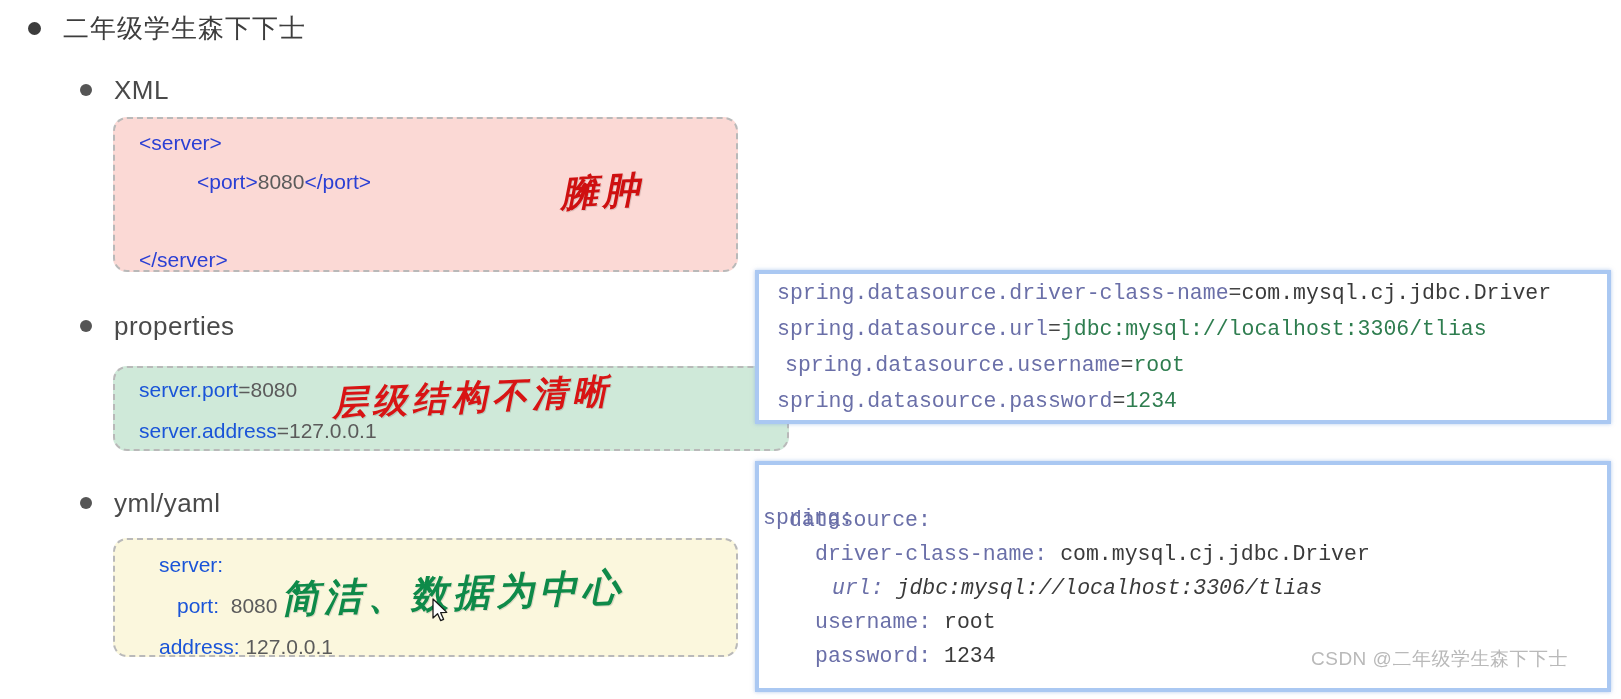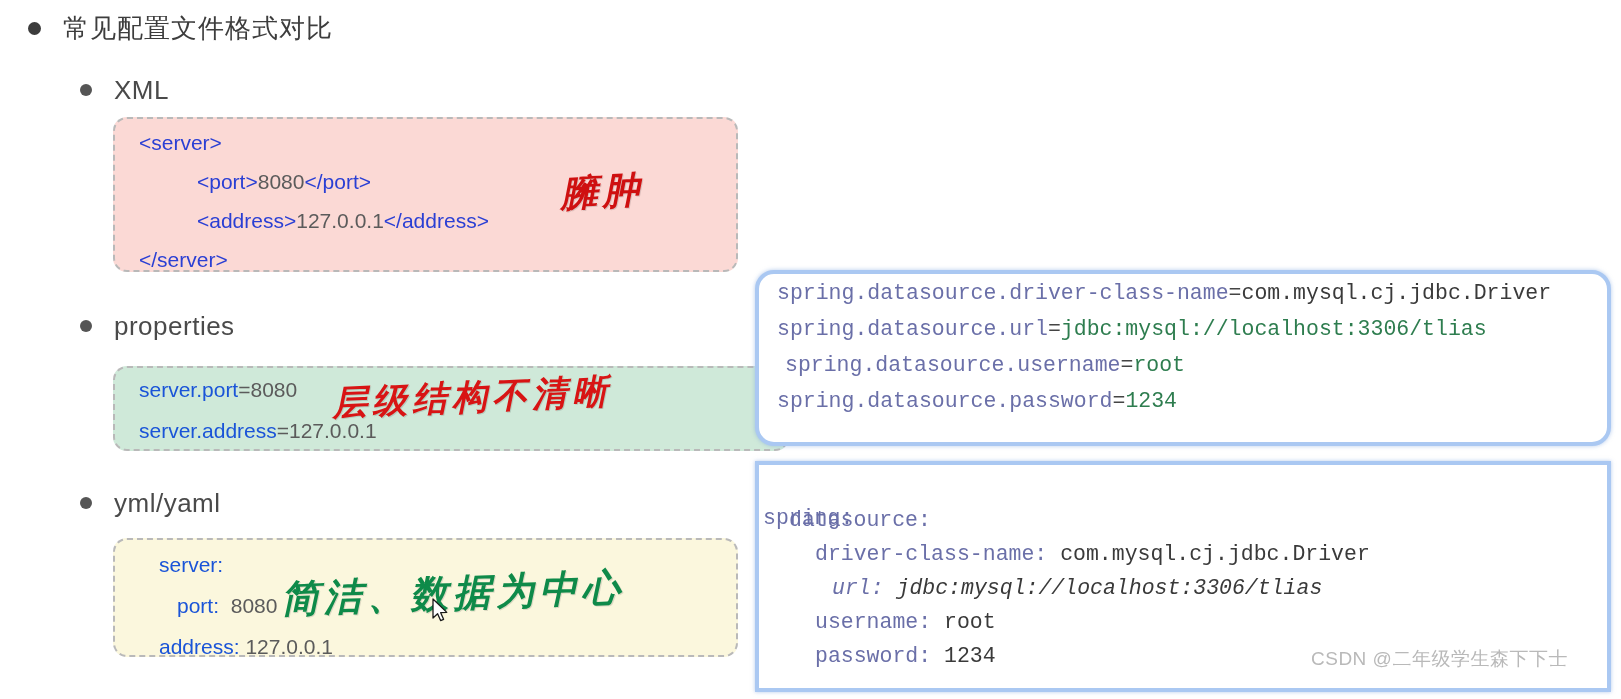--- a/index.html
+++ b/index.html
@@ -170,22 +170,21 @@
   }
   .m-key { color: #6a6fa8; }
   .m-val-green { color: #2e7d4f; }
   .m-val-dark { color: #3a3a3a; }
   .m-eq { color: #444444; }
 
   #panel-properties {
     left: 755px;
     top: 270px;
     width: 856px;
-    height: 176px;
-    border-radius: 19px;
+    height: 154px;
   }
   #pp-l1 { left: 18px; top: 9px; }
   #pp-l2 { left: 18px; top: 45px; }
   #pp-l3 { left: 26px; top: 81px; }
   #pp-l4 { left: 18px; top: 117px; }
 
   #panel-yaml {
     left: 755px;
     top: 461px;
     width: 856px;
@@ -217,32 +216,31 @@
     width: 18px;
     height: 26px;
     pointer-events: none;
   }
 </style>
 </head>
 <body>
 
 <div class="abs bullet-row" id="slide-title">
   <span class="bullet"></span>
-  <span class="heading-text">常见配置文件格式对比</span>
+  <span class="heading-text">二年级学生森下下士</span>
 </div>
 
 <div class="abs bullet-row section-heading" id="heading-xml">
   <span class="bullet sub"></span>
   <span class="heading-text">XML</span>
 </div>
 
 <div class="code-card" id="card-xml">
   <div class="code-line" id="xml-l1"><span class="tag">&lt;server&gt;</span></div>
   <div class="code-line" id="xml-l2"><span class="tag">&lt;port&gt;</span><span class="v-gray">8080</span><span class="tag">&lt;/port&gt;</span></div>
-  <div class="code-line" id="xml-l3"><span class="tag">&lt;address&gt;</span><span class="v-gray">127.0.0.1</span><span class="tag">&lt;/address&gt;</span></div>
   <div class="code-line" id="xml-l4"><span class="tag">&lt;/server&gt;</span></div>
 </div>
 
 <div class="annotation" id="annot-xml">臃肿</div>
 
 <div class="abs bullet-row section-heading" id="heading-properties">
   <span class="bullet sub"></span>
   <span class="heading-text">properties</span>
 </div>
 

